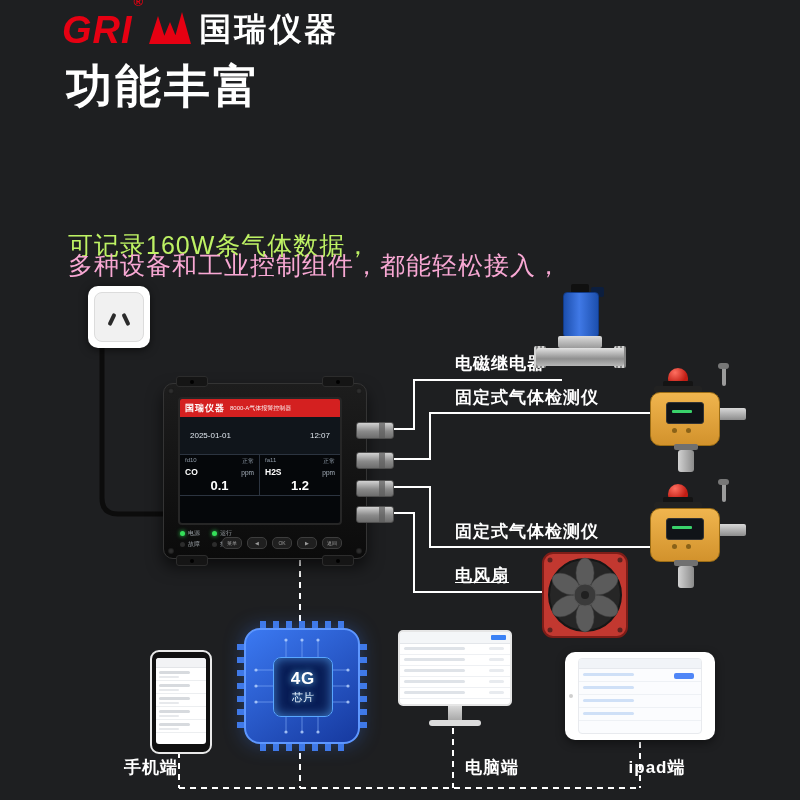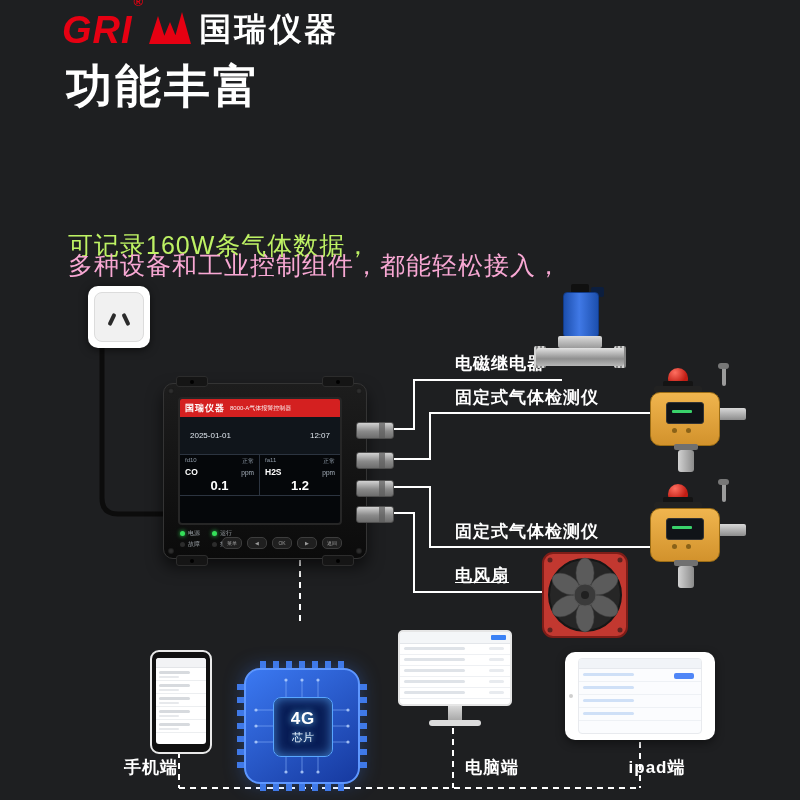--- a/index.html
+++ b/index.html
@@ -115,21 +115,21 @@
   .d-ring{left:36px;top:78px;width:24px;height:6px;background:#707070;border-radius:2px;}
   .d-sensor{left:40px;top:84px;width:16px;height:22px;border-radius:3px;
             background:linear-gradient(90deg,#d2d2d2,#8b8b8b);}
 
   
   .fan{position:absolute;left:542px;top:552px;width:86px;height:86px;}
 
   
   .chip{position:absolute;left:244px;top:628px;width:112px;height:112px;border-radius:16px;
         background:linear-gradient(145deg,#3b79f2,#16399f);border:2px solid #5e97ff;
-        box-shadow:0 0 20px rgba(60,125,255,.35);margin-top:40px;}
+        box-shadow:0 0 20px rgba(60,125,255,.35);}
   .pins{position:absolute;background:repeating-linear-gradient(90deg,#3f79e8 0 6px,transparent 6px 13px);}
   .pins-top{top:-9px;left:14px;right:14px;height:7px;}
   .pins-bottom{bottom:-9px;left:14px;right:14px;height:7px;}
   .pins-v{background:repeating-linear-gradient(180deg,#3f79e8 0 6px,transparent 6px 13px);width:7px;top:14px;bottom:14px;position:absolute;}
   .pins-left{left:-9px;} .pins-right{right:-9px;}
   .chip-core{position:absolute;left:27px;top:27px;width:58px;height:58px;background:#081c55;
              border:1px solid #58a6ff;border-radius:8px;display:flex;flex-direction:column;
              align-items:center;justify-content:center;box-shadow:inset 0 0 12px rgba(90,170,255,.7);}
   .chip-4g{font-size:17px;font-weight:800;color:#fff;text-shadow:0 0 7px #6fd0ff;letter-spacing:1px;}
   .chip-cn{font-size:11px;color:#eaf6ff;text-shadow:0 0 5px #6fd0ff;margin-top:1px;}

